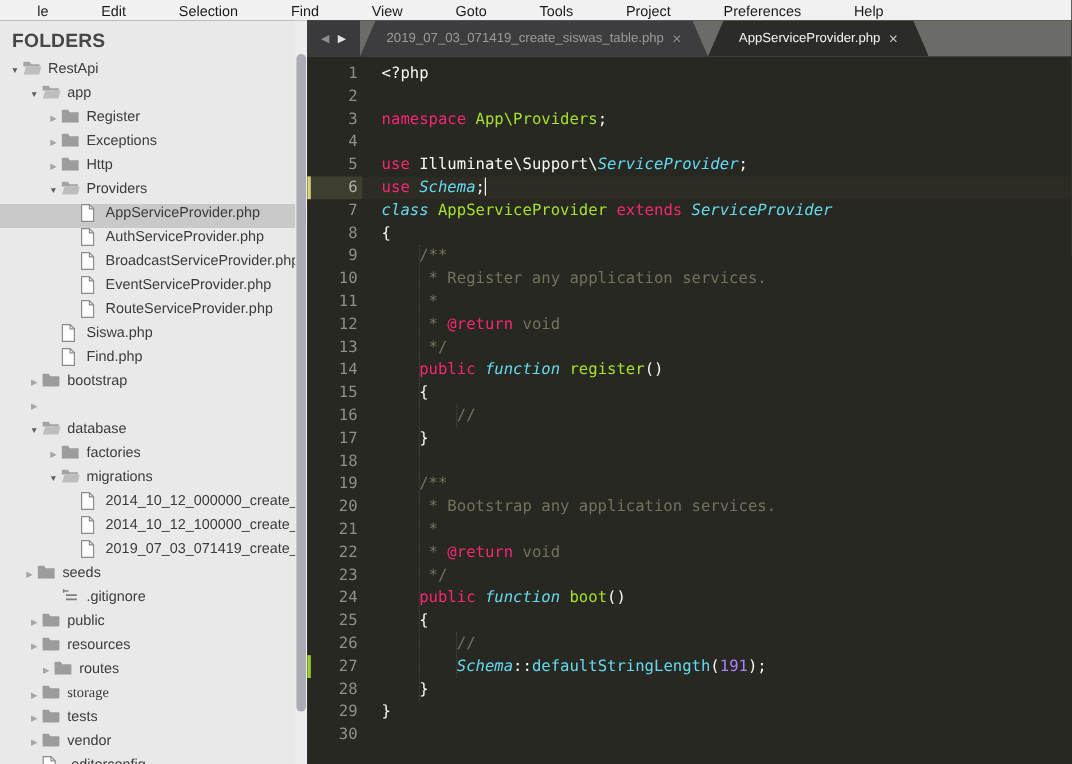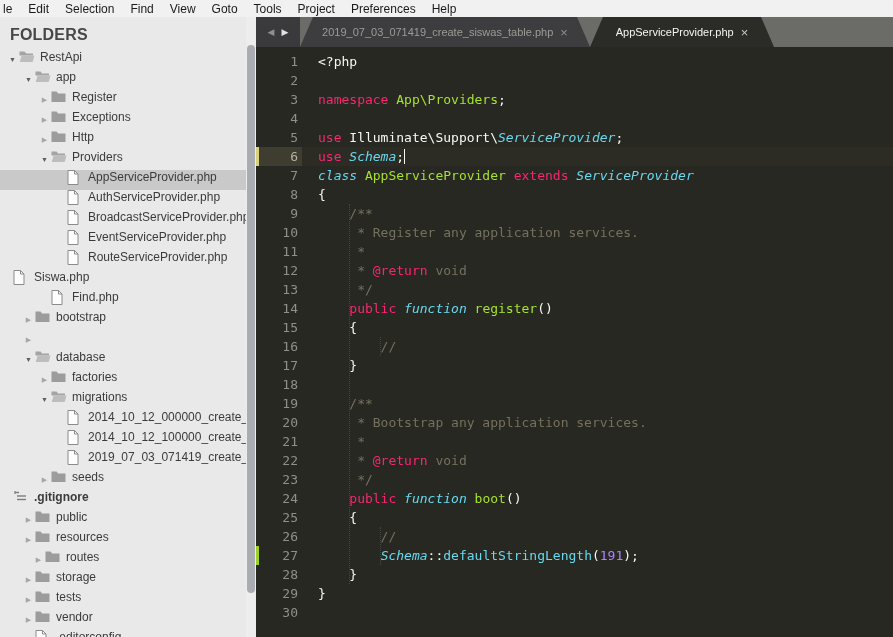--- a/index.html
+++ b/index.html
@@ -1,20 +1,20 @@
 <!DOCTYPE html>
 <html><head>
 <meta charset="utf-8">
 <style>
   html,body{margin:0;padding:0;background:#444;}
   .screen{position:relative;width:893px;height:637px;overflow:hidden;background:#272822;font-family:"Liberation Sans",sans-serif;}
 
   
   .menubar{position:absolute;left:0;top:0;width:893px;height:17px;background:#f1f1f1;display:flex;align-items:center;font-size:12px;color:#1a1a1a;}
-  .menu-item{padding:0 8px;height:17px;display:flex;align-items:center;cursor:default;}
+  .menu-item{padding:0 8px;height:17px;display:flex;align-items:center;cursor:default;margin-left:28px;}
   .menu-item:first-child{padding-left:3px;}
 
   
   .sidebar{position:absolute;left:0;top:17px;width:256px;height:620px;background:#e9e9e9;overflow:hidden;}
   .folders-header{padding:9px 0 6px 10px;font-size:16px;font-weight:bold;color:#474747;letter-spacing:.2px;}
   .tree-row{height:20px;display:flex;align-items:flex-start;font-size:12px;color:#3b3b3b;white-space:nowrap;overflow:hidden;width:256px;}
   .tree-row.selected{background:#c9c9c9;}
   .tw-arrow{width:13px;flex:none;text-align:center;font-size:7px;line-height:20px;}
   .tw-arrow.exp{color:#5d5d5d;}
   .tw-arrow.col{color:#a6a6a6;}
@@ -173,21 +173,21 @@
         <div class="tree-row" style="padding-left: 54px;">
           <span class="tw-arrow col"></span>
           <span class="tw-icon">
             <svg width="12" height="15" viewBox="0 0 12 15">
               <path d="M1 0.5 h6.5 L11 4 v10.5 H1 z" fill="#fdfdfd" stroke="#8b8b8b"></path>
               <path d="M7.5 0.5 V4 H11" fill="none" stroke="#8b8b8b"></path>
             </svg>
           </span>
           <span class="tw-label">RouteServiceProvider.php</span>
         </div>
-        <div class="tree-row" style="">
+        <div class="tree-row" style="padding-left: 38px;">
           <span class="tw-arrow col"></span>
           <span class="tw-icon">
             <svg width="12" height="15" viewBox="0 0 12 15">
               <path d="M1 0.5 h6.5 L11 4 v10.5 H1 z" fill="#fdfdfd" stroke="#8b8b8b"></path>
               <path d="M7.5 0.5 V4 H11" fill="none" stroke="#8b8b8b"></path>
             </svg>
           </span>
           <span class="tw-label">Siswa.php</span>
         </div>
         <div class="tree-row" style="padding-left: 38px;">
@@ -270,30 +270,30 @@
         <div class="tree-row" style="padding-left: 54px;">
           <span class="tw-arrow col"></span>
           <span class="tw-icon">
             <svg width="12" height="15" viewBox="0 0 12 15">
               <path d="M1 0.5 h6.5 L11 4 v10.5 H1 z" fill="#fdfdfd" stroke="#8b8b8b"></path>
               <path d="M7.5 0.5 V4 H11" fill="none" stroke="#8b8b8b"></path>
             </svg>
           </span>
           <span class="tw-label">2019_07_03_071419_create_sisw</span>
         </div>
-        <div class="tree-row" style="padding-left: 38px;">
+        <div class="tree-row" style="padding-left: 18px;">
           <span class="tw-arrow col">▶</span>
           <span class="tw-icon">
             <svg width="15" height="13" viewBox="0 0 15 13">
               <path fill="#9c9c9c" d="M0.5 1.5 h5 l1.6 2 H14.5 v8.5 H0.5 z"></path>
             </svg>
           </span>
           <span class="tw-label">seeds</span>
         </div>
-        <div class="tree-row" style=" font-weight: bold;">
+        <div class="tree-row" style="padding-left: 38px;">
           <span class="tw-arrow col"></span>
           <span class="tw-icon">
             <svg width="14" height="12" viewBox="0 0 14 12">
               <g stroke="#7d7d7d" stroke-width="1.4">
                 <line x1="2" y1="2.5" x2="6" y2="2.5"></line>
                 <line x1="4" y1="6" x2="13" y2="6"></line>
                 <line x1="4" y1="9.5" x2="13" y2="9.5"></line>
               </g>
               <line x1="2" y1="1" x2="2" y2="4" stroke="#7d7d7d" stroke-width="1.2"></line>
             </svg>
@@ -320,21 +320,21 @@
         </div>
         <div class="tree-row" style="padding-left: 32px;">
           <span class="tw-arrow col">▶</span>
           <span class="tw-icon">
             <svg width="15" height="13" viewBox="0 0 15 13">
               <path fill="#9c9c9c" d="M0.5 1.5 h5 l1.6 2 H14.5 v8.5 H0.5 z"></path>
             </svg>
           </span>
           <span class="tw-label">routes</span>
         </div>
-        <div class="tree-row" style="padding-left: 22px;">
+        <div class="tree-row" style="padding-left: 22px; font-family: Liberation Serif, serif;">
           <span class="tw-arrow col">▶</span>
           <span class="tw-icon">
             <svg width="15" height="13" viewBox="0 0 15 13">
               <path fill="#9c9c9c" d="M0.5 1.5 h5 l1.6 2 H14.5 v8.5 H0.5 z"></path>
             </svg>
           </span>
           <span class="tw-label">storage</span>
         </div>
         <div class="tree-row" style="padding-left: 22px;">
           <span class="tw-arrow col">▶</span>

